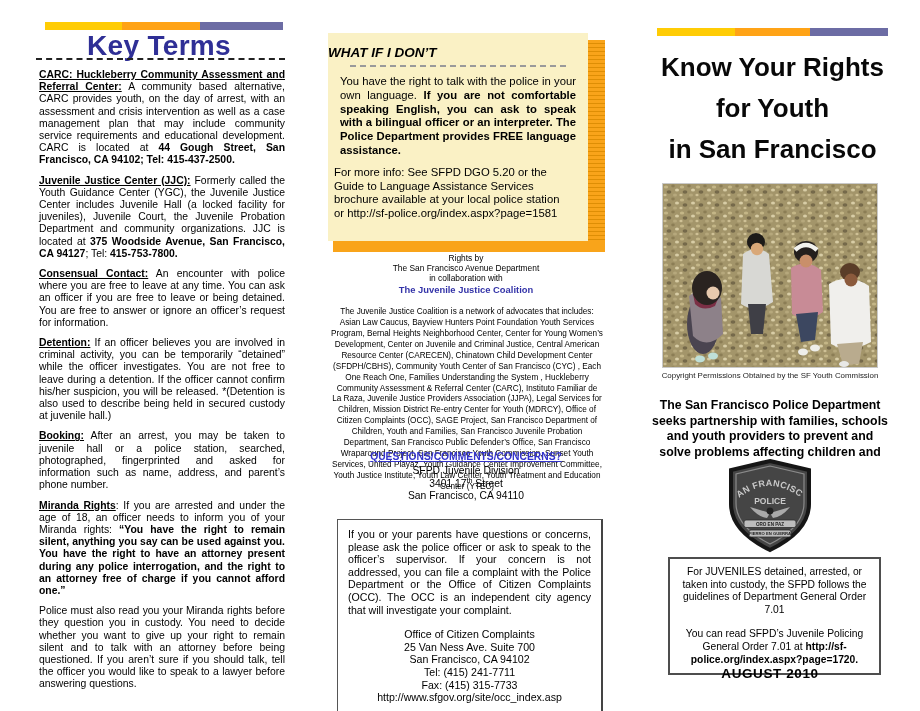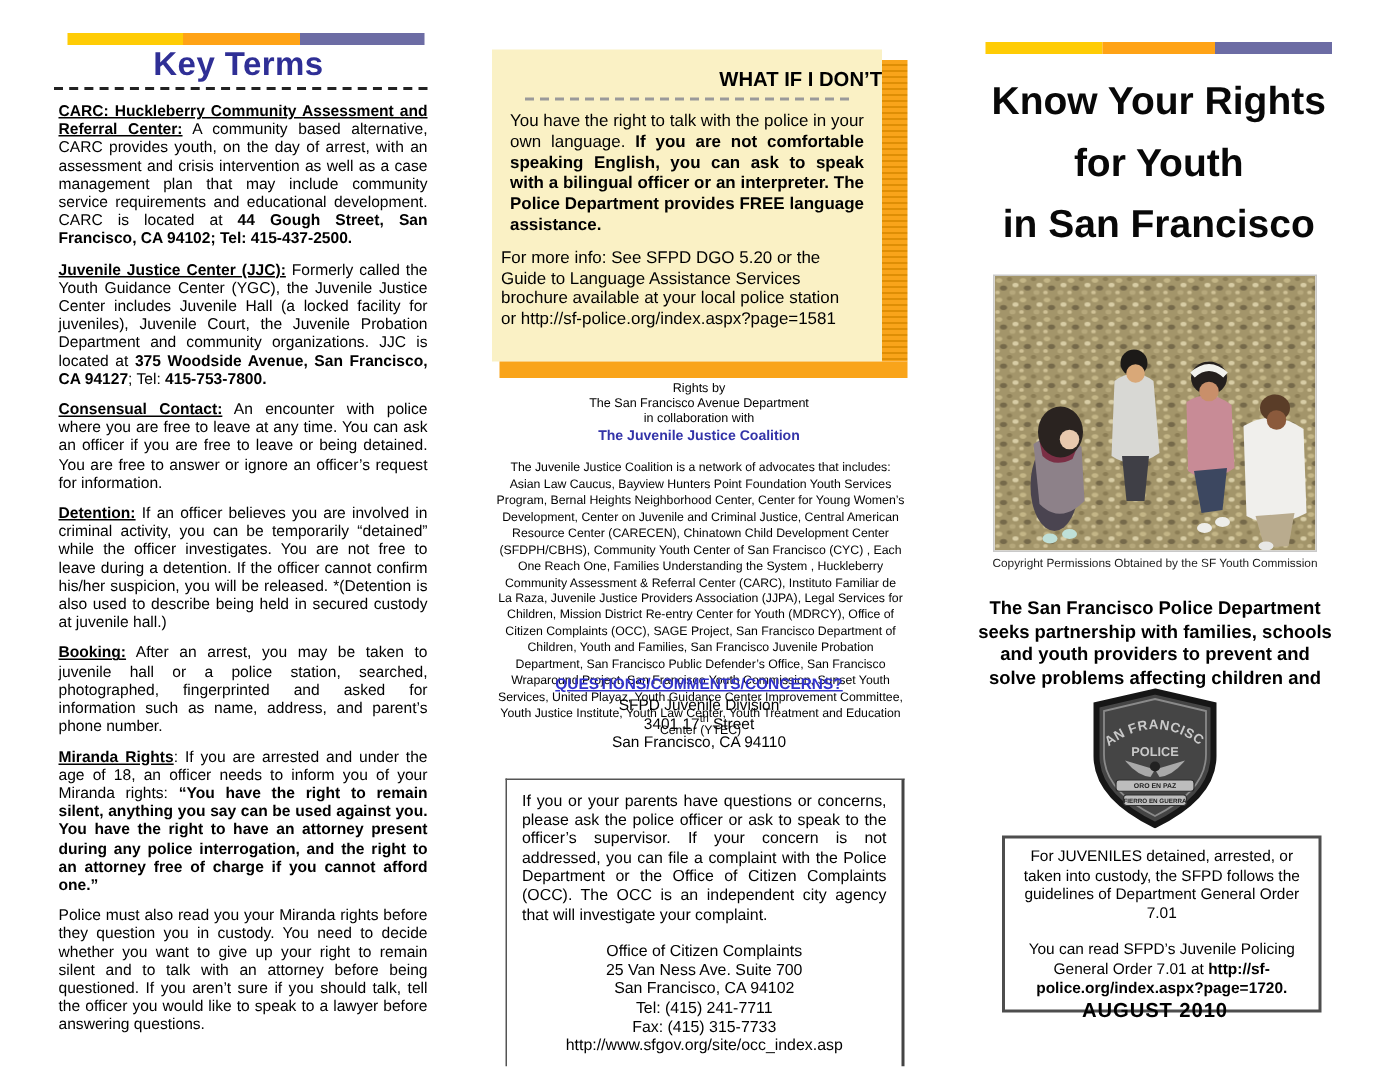--- a/index.html
+++ b/index.html
@@ -9,33 +9,33 @@
   .rb{font-weight:bold;}
   .ru{text-decoration:underline;}
   sup{font-size:70%;line-height:0;}
 
   
   .tribar{display:flex;height:8px;}
   .tribar .seg{height:100%;}
 
   
   .lc-title{left:30px;top:30px;width:258px;text-align:center;font-weight:bold;
-            font-size:22px;color:#2F2F96;letter-spacing:0.3px;}
+            font-size:28px;color:#2F2F96;letter-spacing:0.3px;}
   .lc-dash{left:36px;top:58px;width:249px;border-top:2px dashed #222;}
   .lc-body{left:39px;top:69px;width:246px;font-size:10.4px;line-height:12.2px;
            text-align:justify;}
   .lc-body p{margin:0 0 8px 0;}
 
   
   .notepad{left:328px;top:33px;width:277px;height:219px;}
   .sheet{position:absolute;left:0;top:0;width:260px;height:208px;background:#FAF1C5;}
   .pad-right{position:absolute;left:260px;top:7px;width:17px;height:201px;
              background:repeating-linear-gradient(#F9A41A 0 3px,#DE8E05 3px 4px);}
   .pad-bottom{position:absolute;left:5px;top:208px;width:272px;height:11px;background:#F9A41A;}
-  .np-title{padding-top:11px;text-align:right;font-weight:bold;font-size:13.5px;line-height:17px;}
+  .np-title{padding-top:11px;text-align:left;font-weight:bold;font-size:13.5px;line-height:17px;font-style:italic;}
   .np-dash{margin:4px auto 0 auto;width:216px;border-top:2px dashed #9a9a9a;}
   .np-body{margin:8px 12px 0 12px;font-size:11.3px;line-height:13.8px;text-align:justify;}
   .np-info{margin:8px 6px 0 6px;font-size:11.3px;line-height:13.8px;text-align:left;}
 
   
   .issued{left:330px;top:253px;width:272px;text-align:center;font-size:8.4px;line-height:10.2px;}
   .issued .jjc{color:#3333A8;font-weight:bold;font-size:9.4px;margin-top:1px;}
   .coalition{left:331px;top:299px;width:272px;font-size:8.2px;line-height:10.9px;text-align:center;}
   .contact{left:330px;top:451px;width:272px;text-align:center;font-size:10.3px;line-height:12.4px;}
   .q-head{color:#3333CC;font-weight:bold;text-decoration:underline;margin-bottom:2px;}

